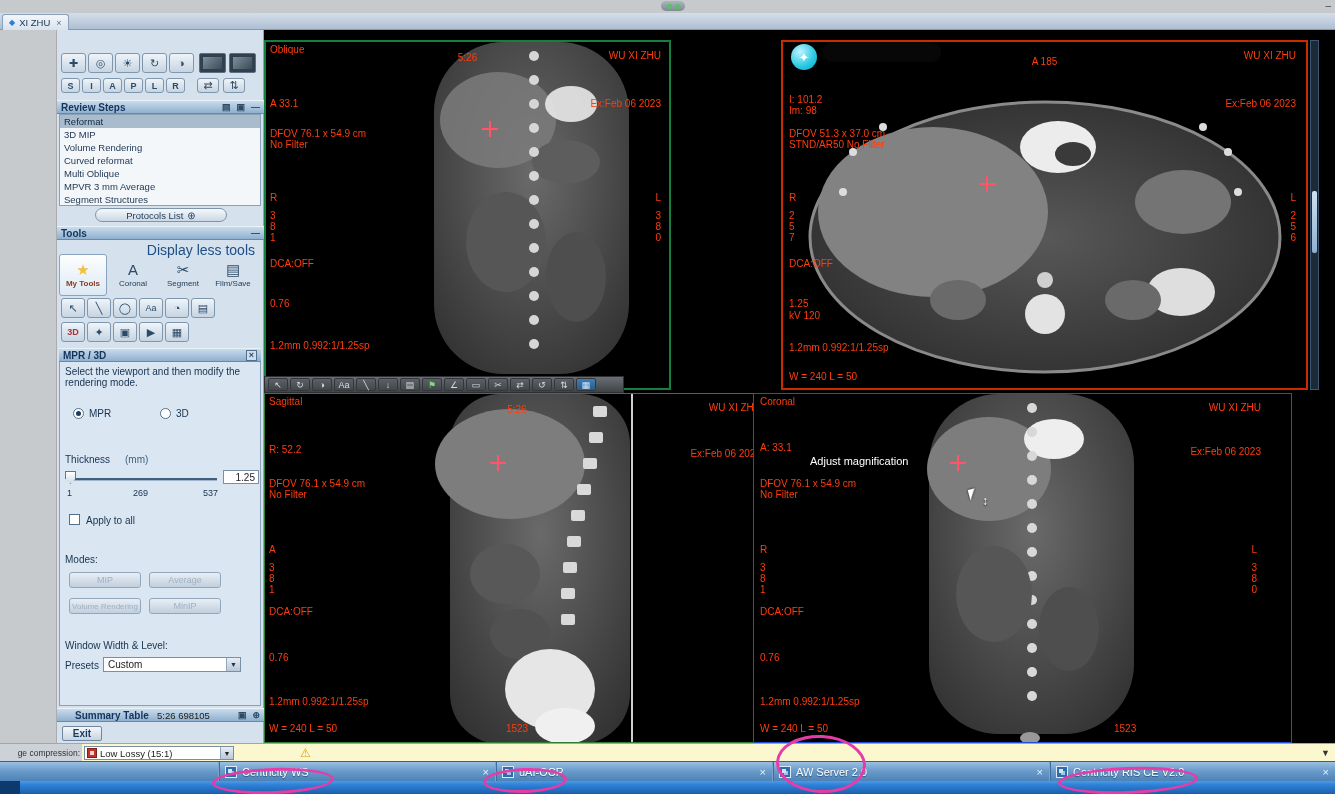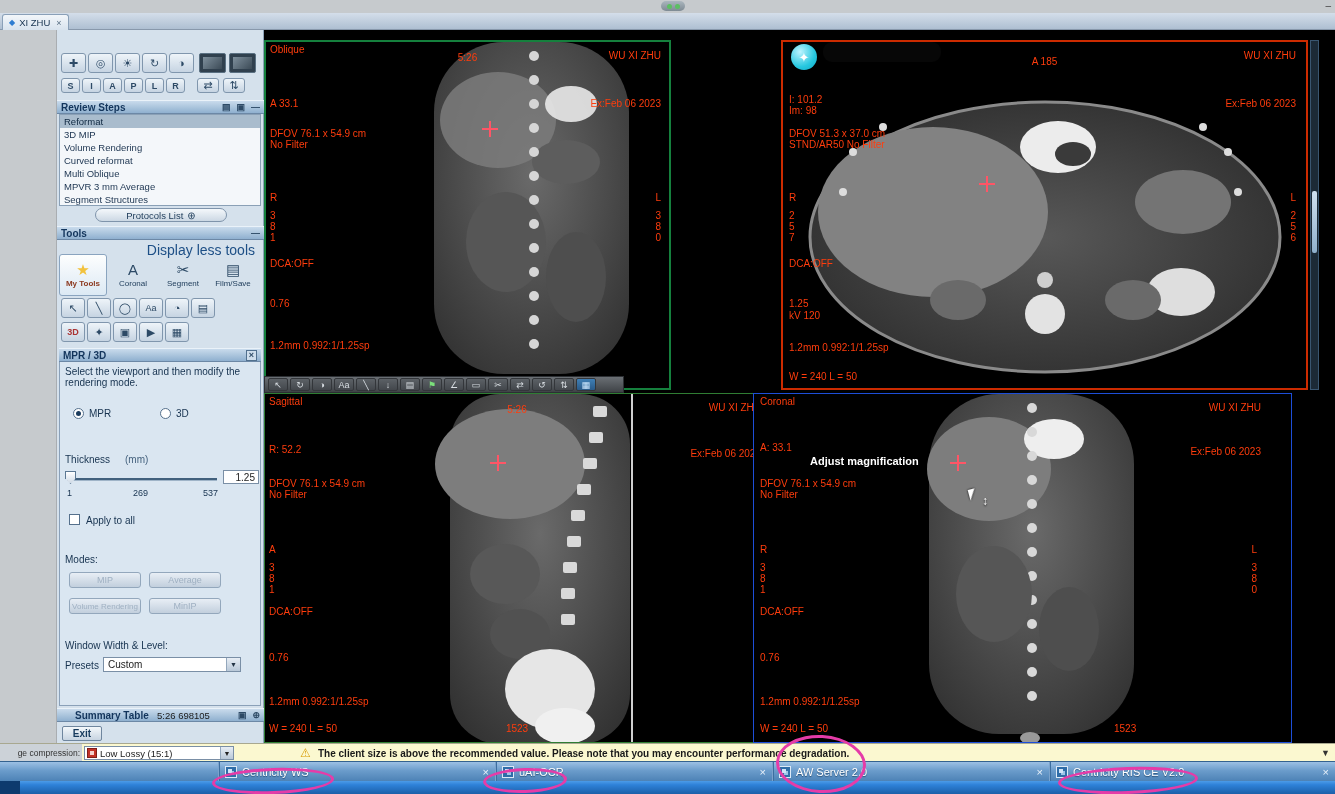--- a/index.html
+++ b/index.html
@@ -49,21 +49,21 @@
   .select{position:absolute;background:#fff;border:1px solid #7a8fa6;display:flex;align-items:center;font-size:10px;color:#222;padding:0 0 0 4px}
   .select .dd{margin-left:auto;width:14px;height:100%;background:linear-gradient(#e8eef5,#b9c8d8);border-left:1px solid #93a7bc;display:flex;align-items:center;justify-content:center;font-size:7px;color:#234}
   .exitbtn{position:absolute;width:40px;height:15px;background:linear-gradient(#f4f8fb,#c7d4e1);border:1px solid #6f869e;border-radius:2px;font-size:10px;font-weight:bold;color:#163a5c;display:flex;align-items:center;justify-content:center}
   .ovtext{position:absolute;font-size:9.5px;color:#1b1b1b;white-space:nowrap}
 
   
   .viewgrid{position:absolute;left:264px;top:30px;width:1071px;height:713px;background:#000}
   .vp{position:absolute;background:#000;overflow:hidden}
   .vp svg{position:absolute;left:0;top:0}
   .vp-ann{position:absolute;color:#ff3d0d;font-size:10px;line-height:11px;white-space:pre-line}
-  .wh{color:#fff;font-weight:bold;font-size:11px;text-shadow:0 1px 2px #000}
+  .wh{color:#fff;font-weight:normal;font-size:11px;text-shadow:0 1px 2px #000}
   .crosshair{position:absolute;width:16px;height:16px;pointer-events:none}
   .crosshair::before,.crosshair::after{content:"";position:absolute;background:#ff5566}
   .crosshair::before{left:0;top:7px;width:16px;height:2px}
   .crosshair::after{left:7px;top:0;width:2px;height:16px}
   .sparkle{position:absolute;width:26px;height:26px;border-radius:50%;background:radial-gradient(circle at 35% 30%,#bdf4ff,#27c8e0 60%,#0fa8c4);display:flex;align-items:center;justify-content:center;color:#fff;font-size:13px;box-shadow:0 1px 3px rgba(0,0,0,.6)}
   .tipbox{position:absolute;background:rgba(8,8,8,.9);border-radius:9px}
   .midbar{position:absolute;display:flex;gap:2px;align-items:center;background:linear-gradient(#6a6f74,#3f4347);border:1px solid #2c2f33;padding:0 3px;z-index:5}
   .mico{width:20px;height:13px;font-size:9px;color:#d9dee3;display:flex;align-items:center;justify-content:center;background:linear-gradient(#5c6166,#43474c);border:1px solid #33363a;border-radius:2px}
   .mico.blue{background:linear-gradient(#3f7fb5,#2a5a88);color:#cfe9ff}
   .scroll{position:absolute;background:#1c2a36;border:1px solid #3a5670}
@@ -464,21 +464,20 @@
   </div>
 
   <div class="warnbar">
     <div class="wgray">ge compression:</div>
     <div class="compbox">
       <span class="compico"></span>
       <span>Low Lossy (15:1)</span>
       <span class="compdd">▼</span>
     </div>
     <span class="warnico">⚠</span>
-    <span class="warntext">The client size is above the recommended value. Please note that you may encounter performance degradation.</span>
     <span class="warndd">▼</span>
   </div>
 
   <div class="taskbar">
     <div class="titem" style="left:218px;width:277px">
       <span class="appico"></span>
       <span class="tlabel">Centricity WS</span>
       <span class="tclose">×</span>
     </div>
     <div class="titem" style="left:495px;width:277px">

